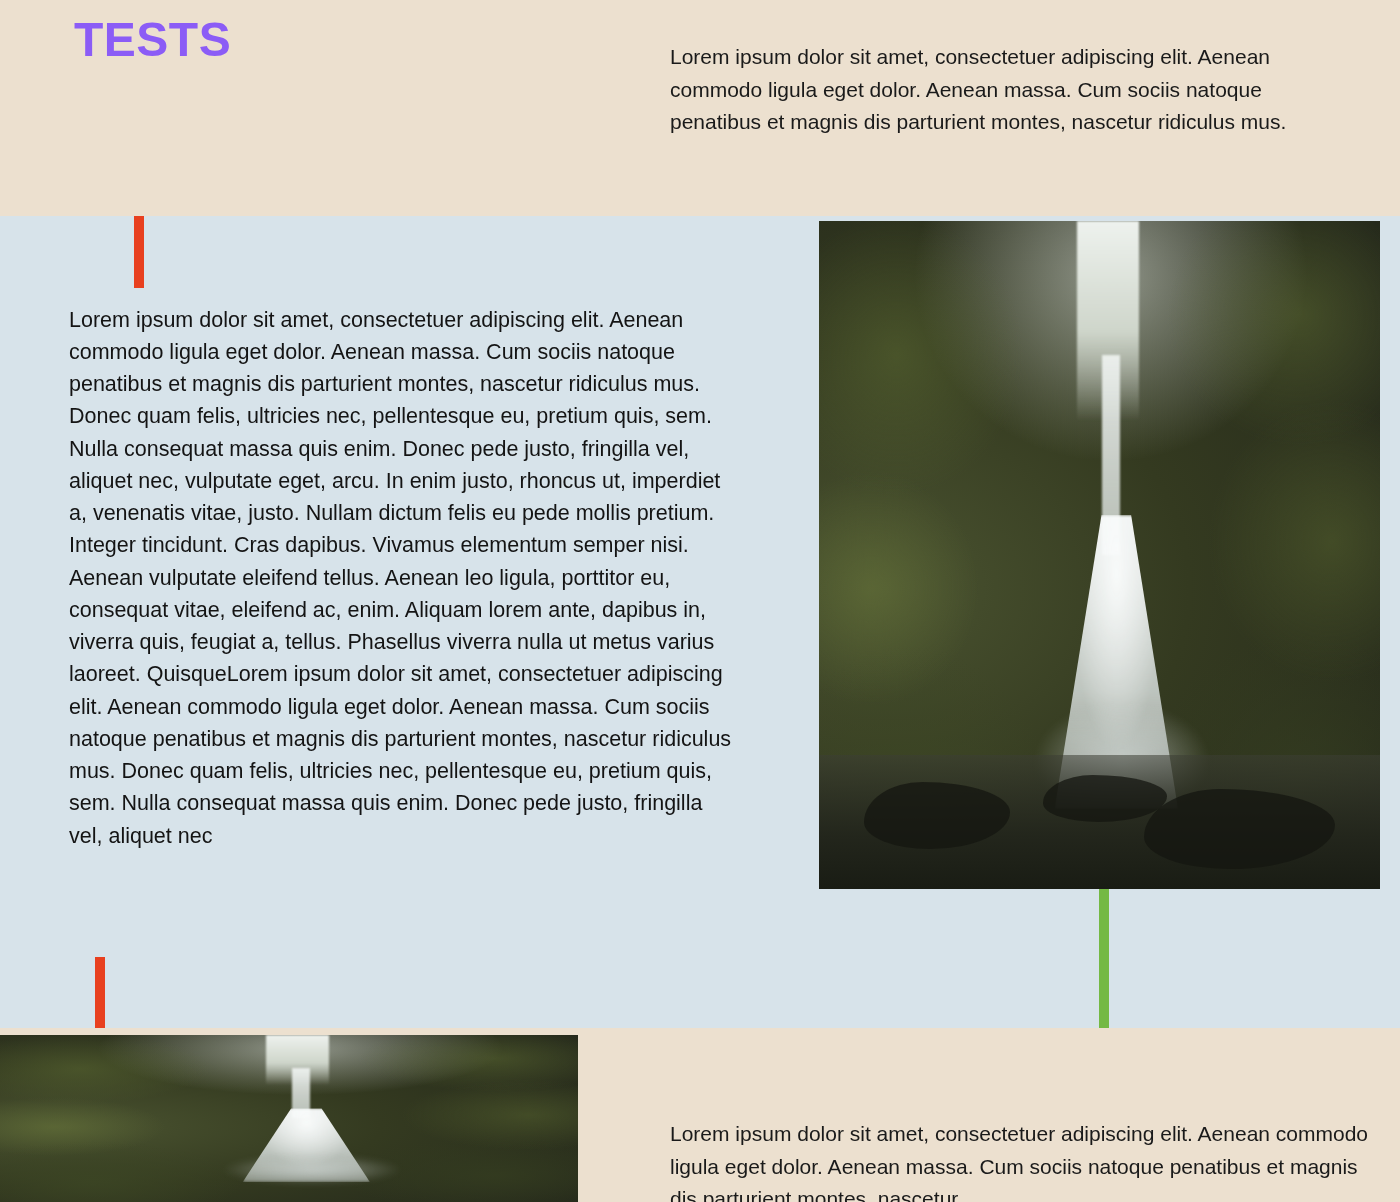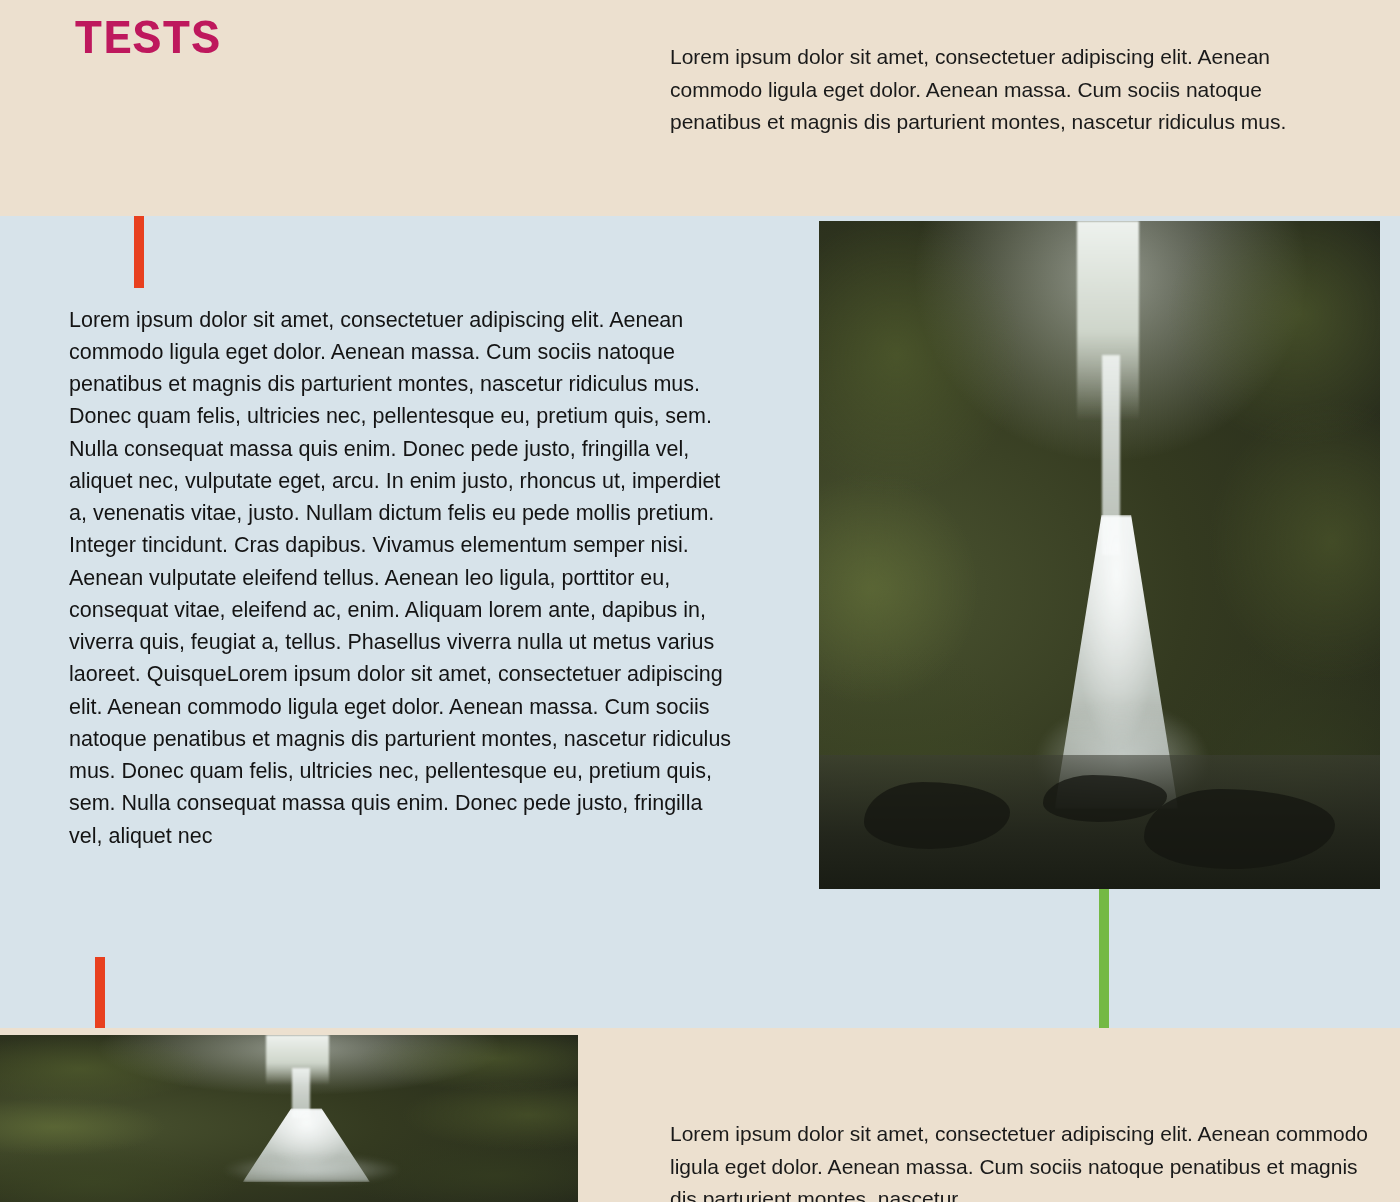--- a/index.html
+++ b/index.html
@@ -24,24 +24,23 @@
     height: 216px;
     background: #ece0cf;
   }
   .page-title {
     position: absolute;
     left: 74px;
     top: 14px;
     font-size: 48px;
     font-weight: bold;
     letter-spacing: 0.5px;
-    color: #be185d;
+    color: #8b5cf6;
     margin: 0;
     line-height: 1.1;
-    font-family: Liberation Mono, monospace;
   }
   .intro-text {
     position: absolute;
     left: 670px;
     top: 20px;
     width: 670px;
     font-size: 21px;
     line-height: 1.55;
     color: #1a1a1a;
   }

